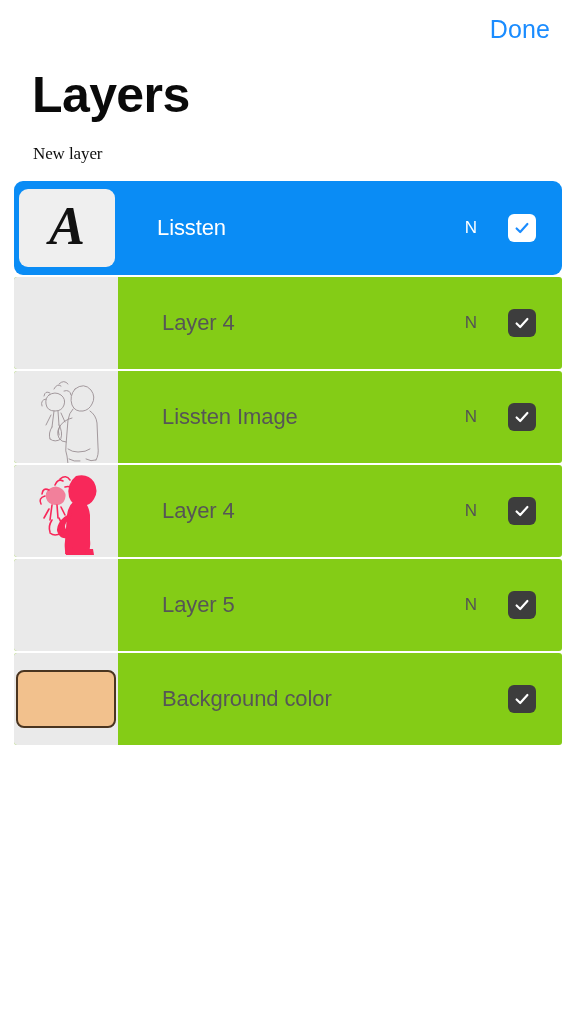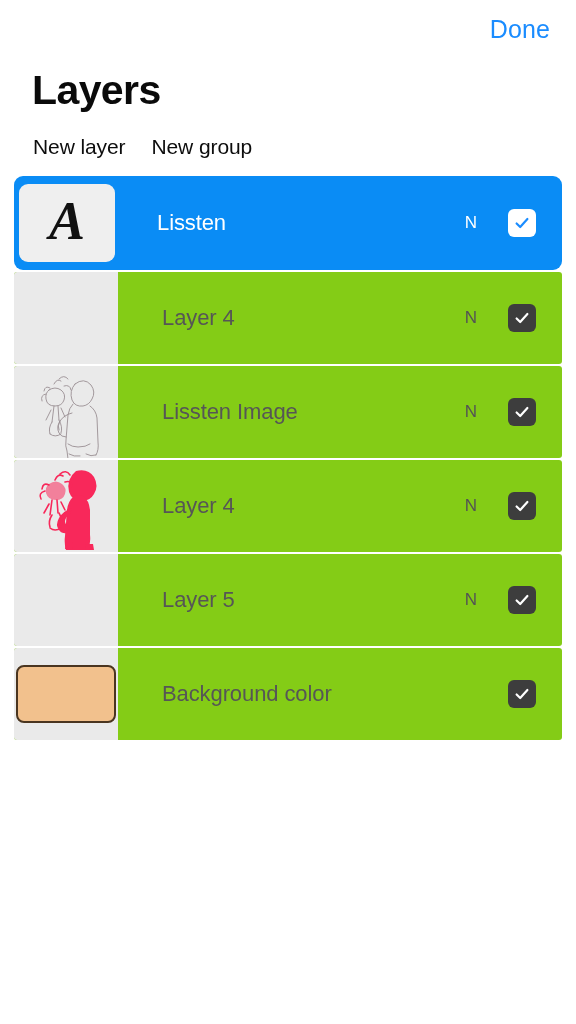--- a/index.html
+++ b/index.html
@@ -34,43 +34,43 @@
     letter-spacing: 0.1px;
     background: none;
     border: none;
     font-family: "Liberation Sans", sans-serif;
     cursor: pointer;
     padding: 2px 4px;
   }
 
   
   .page-title {
-    font-size: 41px;
+    font-size: 50px;
     font-weight: bold;
     color: #0a0a0a;
     letter-spacing: -0.6px;
     padding-left: 32px;
     line-height: 1;
     margin-top: 12px;
   }
 
   
   .actions {
     display: flex;
     gap: 26px;
     padding-left: 33px;
     margin-top: 24px;
     margin-bottom: 17px;
   }
   .action-btn {
-    font-size: 21px;
+    font-size: 17px;
     color: #0d0d0d;
     background: none;
     border: none;
-    font-family: Liberation Sans, sans-serif;
+    font-family: Liberation Serif, serif;
     cursor: pointer;
     padding: 0;
     letter-spacing: -0.1px;
   }
 
   
   .layer-list {
     display: flex;
     flex-direction: column;
     gap: 2px;
@@ -178,21 +178,20 @@
 <div class="screen">
 
   <div class="topbar">
     <button class="done-btn">Done</button>
   </div>
 
   <h1 class="page-title">Layers</h1>
 
   <div class="actions">
     <button class="action-btn">New layer</button>
-    <button class="action-btn">New group</button>
   </div>
 
   <div class="layer-list" id="layer-list">
       <div class="layer-row selected">
         <div class="thumb">
           <span class="thumb-letter">A</span>
         </div>
         <div class="layer-name">Lissten</div>
         <div class="blend-mode">N</div>
         <div class="vis-box">

